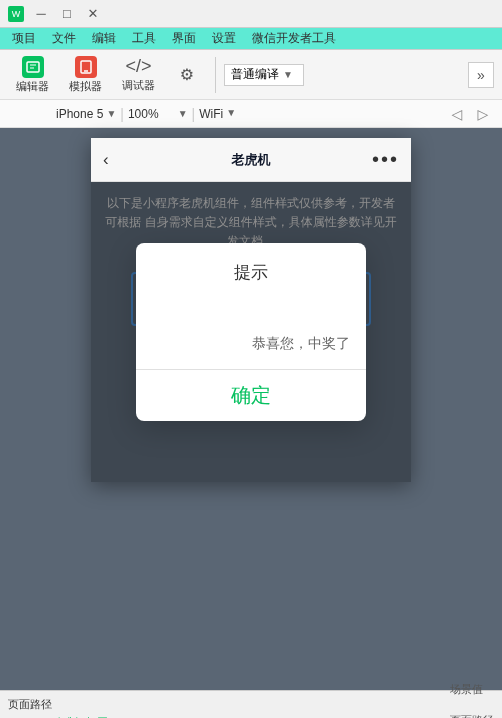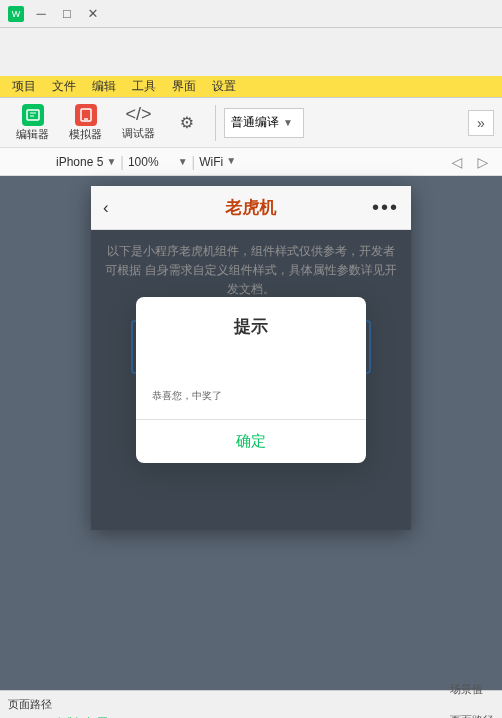--- a/index.html
+++ b/index.html
@@ -52,26 +52,25 @@
       font-size: 13px;
       color: #555;
       display: flex;
       align-items: center;
       justify-content: center;
     }
 
     
     .menu-bar {
       height: 22px;
-      background: #fde047;
+      background: #5eead4;
       display: flex;
       align-items: center;
       padding: 0 4px;
       border-bottom: 1px solid #ccc;
-      margin-top: 48px;
     }
     .menu-item {
       padding: 2px 8px;
       font-size: 12px;
       color: #333;
       cursor: pointer;
     }
 
     
     .toolbar {
@@ -98,21 +97,21 @@
       color: #333;
       margin-top: 1px;
     }
     .toolbar-separator {
       width: 1px;
       height: 36px;
       background: #ccc;
       margin: 0 4px;
     }
     .toolbar-dropdown {
-      height: 30px;
+      height: 22px;
       border: 1px solid #ccc;
       background: white;
       padding: 0 6px;
       font-size: 12px;
       display: flex;
       align-items: center;
       gap: 4px;
       cursor: pointer;
       min-width: 80px;
     }
@@ -220,23 +219,23 @@
       align-items: center;
       gap: 2px;
       color: #333;
       font-size: 17px;
       cursor: pointer;
     }
     .phone-nav-title {
       position: absolute;
       left: 50%;
       transform: translateX(-50%);
-      font-size: 17px;
+      font-size: 13px;
       font-weight: 600;
-      color: #c2410c;
+      color: #0f172a;
     }
     .phone-nav-more {
       margin-left: auto;
       font-size: 20px;
       color: #333;
       cursor: pointer;
       letter-spacing: 2px;
     }
 
     
@@ -286,42 +285,42 @@
     }
     .dialog-box {
       background: white;
       border-radius: 8px;
       width: 230px;
       overflow: hidden;
       box-shadow: 0 8px 30px rgba(0,0,0,0.2);
     }
     .dialog-title {
       font-size: 17px;
-      font-weight: 700;
+      font-weight: 400;
       text-align: center;
       padding: 18px 16px 8px;
       color: #333;
     }
     .dialog-message {
-      font-size: 10px;
+      font-size: 14px;
       color: #666;
-      text-align: left;
+      text-align: right;
       padding: 4px 16px 16px;
       margin-top: 39px;
     }
     .dialog-divider {
       height: 1px;
       background: #e0e0e0;
     }
     .dialog-confirm-btn {
       display: block;
       width: 100%;
       padding: 12px;
       text-align: center;
-      font-size: 15px;
+      font-size: 20px;
       color: #07c160;
       background: transparent;
       border: none;
       cursor: pointer;
     }
 
     
     .bottom-bar {
       position: absolute;
       bottom: 0;
@@ -405,20 +404,21 @@
   </div>
 </div>
 
 <div class="menu-bar">
   <span class="menu-item">项目</span>
   <span class="menu-item">文件</span>
   <span class="menu-item">编辑</span>
   <span class="menu-item">工具</span>
   <span class="menu-item">界面</span>
   <span class="menu-item">设置</span>
+  <span class="menu-item">微信开发者工具</span>
 </div>
 
 <div class="toolbar">
   <div class="toolbar-btn">
     <div class="icon-green-box">
       <svg width="14" height="14" viewBox="0 0 14 14" fill="none">
         <rect x="1" y="2" width="12" height="10" rx="1" stroke="white" stroke-width="1.5" fill="none"></rect>
         <line x1="4" y1="5" x2="10" y2="5" stroke="white" stroke-width="1"></line>
         <line x1="4" y1="8" x2="8" y2="8" stroke="white" stroke-width="1"></line>
       </svg>

